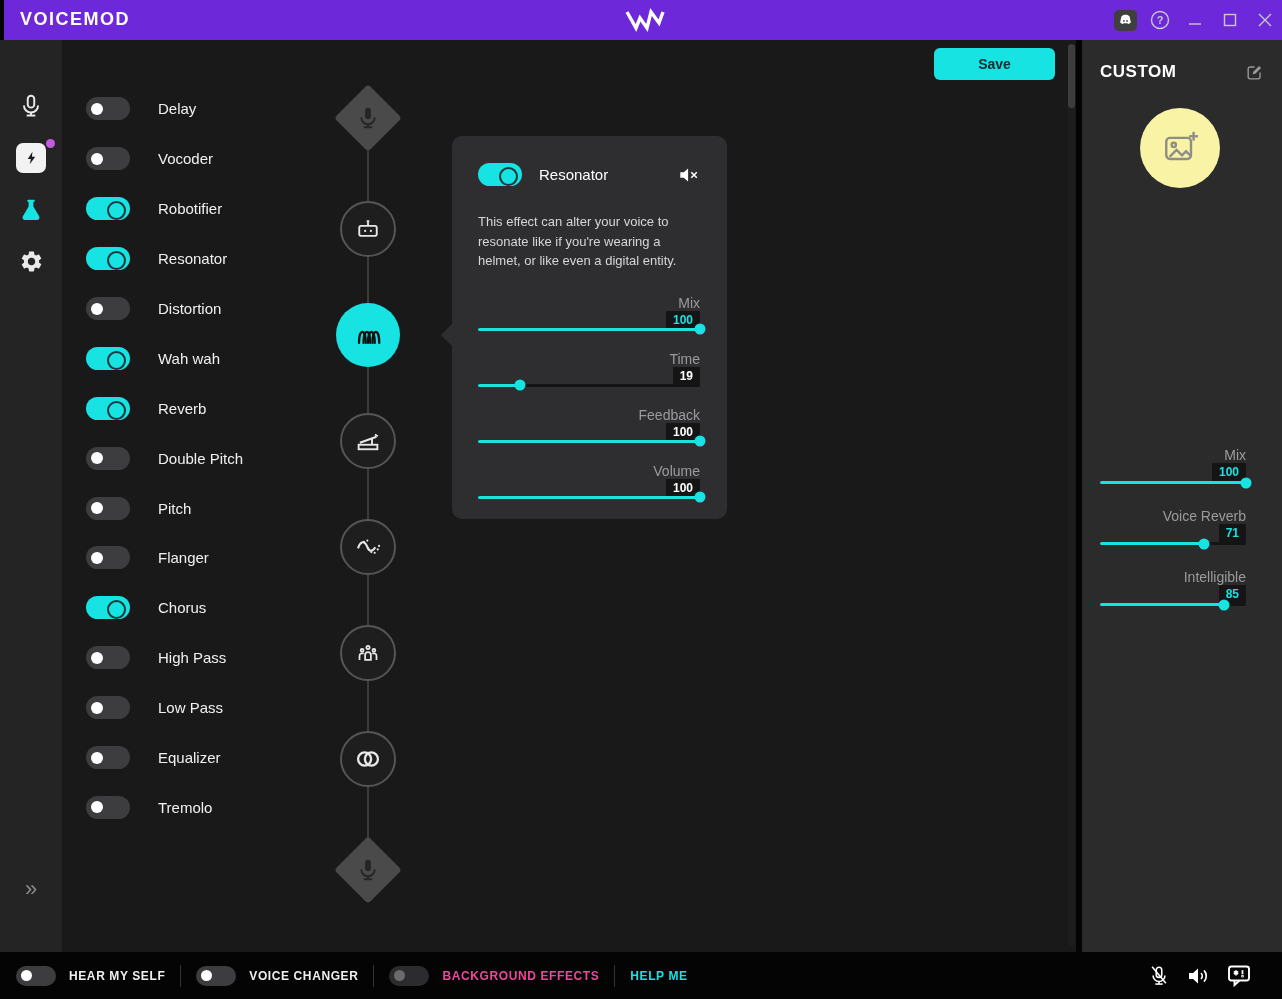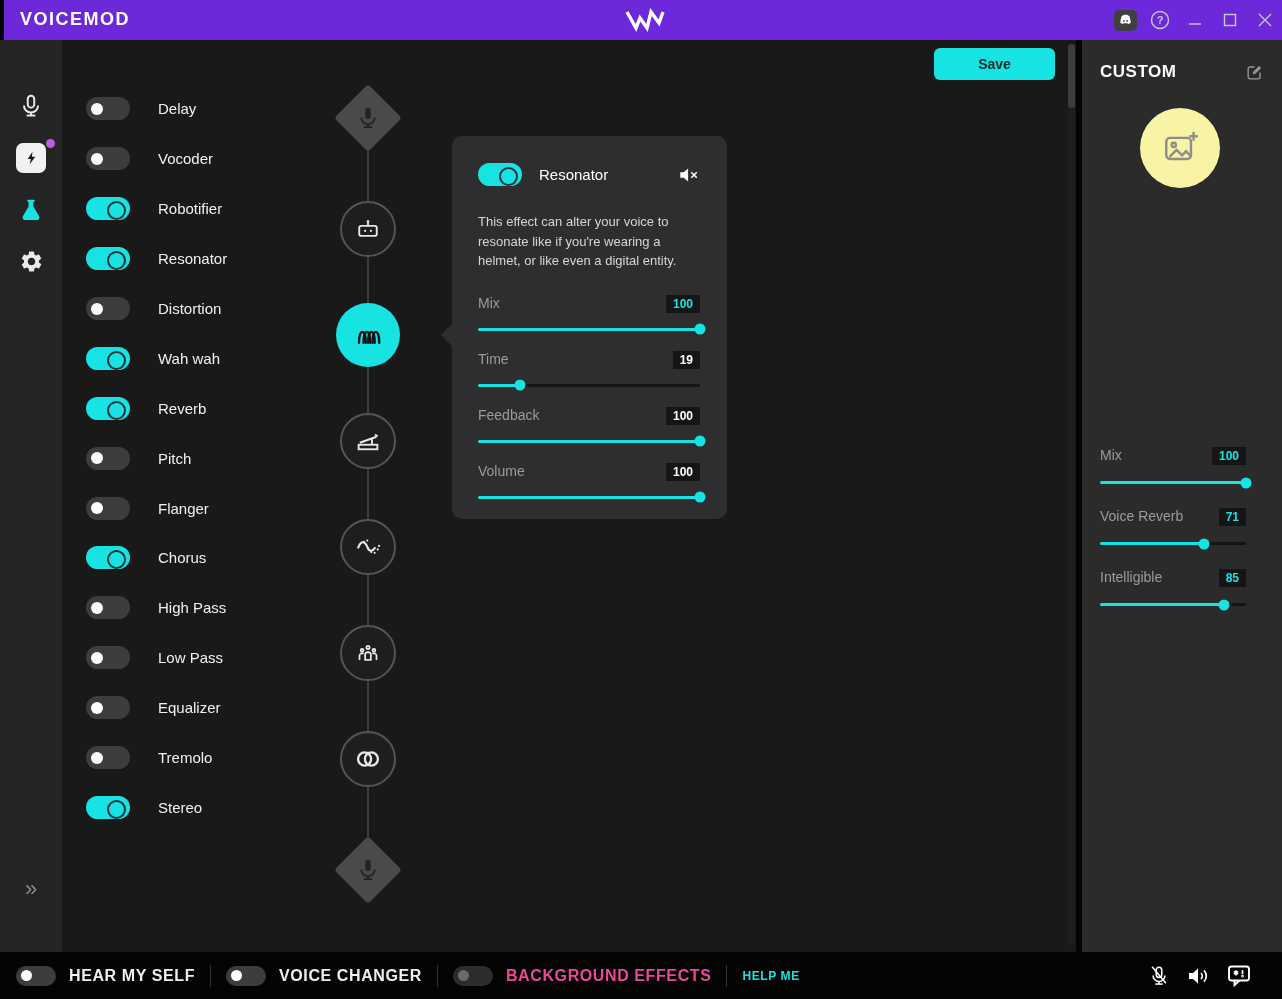--- a/index.html
+++ b/index.html
@@ -59,21 +59,21 @@
 
   
   .popup{position:absolute;left:390px;top:96px;width:275px;height:383px;background:var(--bg-panel);border-radius:10px;padding:27px 27px 0 26px;}
   .popup-arrow{position:absolute;left:-11px;top:188px;width:0;height:0;border-top:11px solid transparent;border-bottom:11px solid transparent;border-right:11px solid var(--bg-panel);}
   .popup-head{display:flex;align-items:center;gap:17px;margin-bottom:26px;}
   .popup-title{color:#fff;font-size:15px;flex:1;}
   .mute-icon{color:#fff;cursor:pointer;}
   .popup-desc{color:#d6d6d6;font-size:13px;line-height:1.5;margin-bottom:24px;width:222px;}
 
   .slider-group{margin-bottom:20px;}
-  .slider-head{display:flex;align-items:flex-start;justify-content:space-between;height:20px;margin-bottom:13px;}
+  .slider-head{display:flex;align-items:flex-end;justify-content:space-between;height:20px;margin-bottom:13px;flex-direction:column;}
   .slider-label{color:var(--txt-dim);font-size:14px;}
   .slider-value{background:var(--badge);border-radius:0;padding:2px 7px;font-size:12px;font-weight:bold;color:#fff;min-width:16px;text-align:center;}
   .slider-value.accent{color:var(--accent);}
   .slider-track{position:relative;height:3px;background:#141414;border-radius:2px;cursor:pointer;}
   .slider-fill{position:absolute;left:0;top:0;height:3px;background:var(--accent);border-radius:2px;}
   .slider-thumb{position:absolute;top:50%;width:11px;height:11px;border-radius:50%;background:var(--accent);transform:translate(-50%,-50%);}
 
   .save-btn{position:absolute;left:872px;top:8px;width:121px;height:32px;background:var(--accent);border:none;border-radius:6px;color:#0c2c2e;font-size:14px;font-weight:bold;cursor:pointer;font-family:"Liberation Sans",sans-serif;}
   .scrollbar{position:absolute;left:1006px;top:4px;width:7px;height:902px;background:#1e1e1e;border-radius:4px;}
   .scroll-thumb{position:absolute;left:0;top:0;width:7px;height:64px;background:#3d3d3d;border-radius:4px;cursor:pointer;}
@@ -85,21 +85,21 @@
   .edit-icon{color:#9a9a9a;cursor:pointer;}
   .avatar-circle{position:absolute;left:58px;top:68px;width:80px;height:80px;border-radius:50%;background:#f8f3a5;display:flex;align-items:center;justify-content:center;color:#8e8e86;cursor:pointer;}
   .custom-sliders{position:absolute;left:18px;top:407px;width:146px;}
   .custom-sliders .slider-group{margin-bottom:24px;}
   .custom-sliders .slider-head{margin-bottom:14px;}
 
   
   .bottombar{position:absolute;left:0;top:952px;width:1282px;height:47px;background:var(--bg-bar);display:flex;align-items:center;}
   .bb-left{display:flex;align-items:center;margin-left:16px;}
   .bb-item{display:flex;align-items:center;gap:13px;}
-  .bb-label{color:#efefef;font-size:16px;font-weight:bold;letter-spacing:0.6px;white-space:nowrap;}
+  .bb-label{color:#efefef;font-size:12px;font-weight:bold;letter-spacing:0.6px;white-space:nowrap;}
   .bb-label.disabled{color:#ec4899;}
   .bb-divider{width:1px;height:22px;background:#333;margin:0 15px;}
   .help-link{color:var(--accent);font-size:12px;font-weight:bold;letter-spacing:0.6px;cursor:pointer;}
   .bb-icons{position:absolute;right:30px;top:0;height:47px;display:flex;align-items:center;gap:16px;color:#fff;}
   .bb-icon{cursor:pointer;display:flex;align-items:center;}
   svg{display:block;}
 </style>
 </head>
 <body>
 
@@ -199,20 +199,24 @@
         <div class="effect-row">
           <div class="toggle on"></div>
           <span class="effect-label">Wah wah</span>
         </div>
         <div class="effect-row">
           <div class="toggle on"></div>
           <span class="effect-label">Reverb</span>
         </div>
         <div class="effect-row">
           <div class="toggle off"></div>
+          <span class="effect-label">Double Pitch</span>
+        </div>
+        <div class="effect-row">
+          <div class="toggle off"></div>
           <span class="effect-label">Pitch</span>
         </div>
         <div class="effect-row">
           <div class="toggle off"></div>
           <span class="effect-label">Flanger</span>
         </div>
         <div class="effect-row">
           <div class="toggle on"></div>
           <span class="effect-label">Chorus</span>
         </div>
@@ -224,24 +228,20 @@
           <div class="toggle off"></div>
           <span class="effect-label">Low Pass</span>
         </div>
         <div class="effect-row">
           <div class="toggle off"></div>
           <span class="effect-label">Equalizer</span>
         </div>
         <div class="effect-row">
           <div class="toggle off"></div>
           <span class="effect-label">Tremolo</span>
-        </div>
-        <div class="effect-row">
-          <div class="toggle on"></div>
-          <span class="effect-label">Stereo</span>
         </div>
       </div>
 
     <div class="chain-line"></div>
     <div id="chain">
         <div class="chain-node node-diamond" style="left: 272px; top: 44px;">
           <div class="diamond-shape"></div>
           <div class="diamond-icon">
             <svg width="26" height="28" viewBox="0 0 24 24" fill="currentColor" stroke="currentColor" stroke-width="1.8">
               <rect x="9.4" y="2.5" width="5.2" height="10.5" rx="2.6" stroke="none"></rect>

